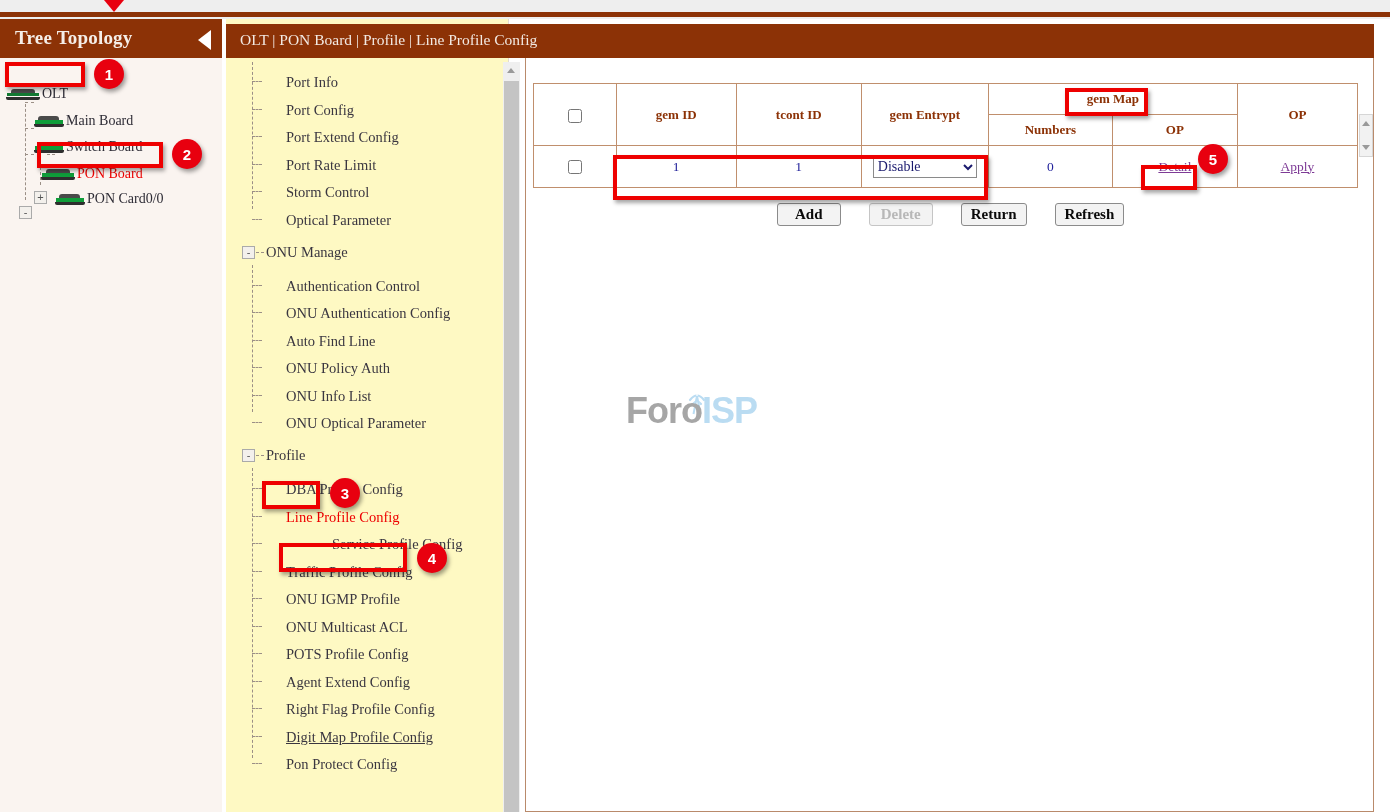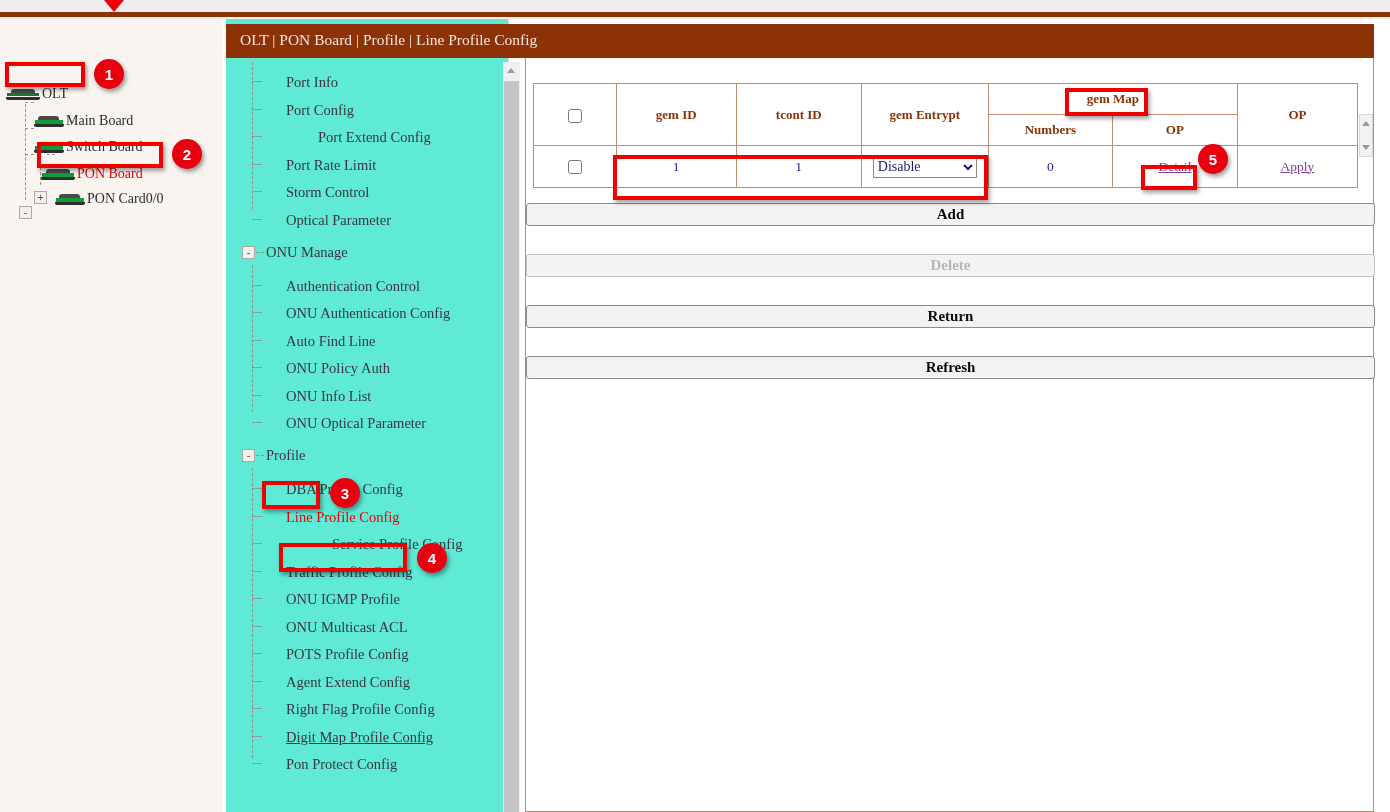--- a/index.html
+++ b/index.html
@@ -97,21 +97,21 @@
   .dashv {
     position: absolute; border-left: 1px dashed #9b8f86; width: 0;
   }
   .dashh {
     position: absolute; border-top: 1px dashed #9b8f86; height: 0;
   }
 
   
   #menu-panel {
     position: absolute; left: 226px; top: 19px; width: 283px; height: 793px;
-    background: #5eead4;
+    background: #fef9c3;
     border-right: 1px solid #e2dbd4;
   }
   #menu-scroll-track {
     position: absolute; left: 277px; top: 43px; width: 17px; bottom: 0;
     background: #efefef;
   }
   #menu-scroll-up {
     position: absolute; left: 0; top: 0; width: 17px; height: 17px;
     background: #efefef;
   }
@@ -200,21 +200,21 @@
   #row-scroll .ar {
     position: absolute; left: 2px; width: 0; height: 0;
     border-left: 4px solid transparent; border-right: 4px solid transparent;
   }
   #row-scroll .ar.up { top: 6px; border-bottom: 5px solid #9a9a9a; }
   #row-scroll .ar.dn { bottom: 6px; border-top: 5px solid #9a9a9a; }
 
   
   #btn-row {
     position: absolute; left: 0; top: 145px; width: 849px;
-    display: flex; justify-content: center; gap: 28px; flex-direction: column;
+    display: flex; justify-content: center; gap: 28px;
   }
   .btn {
     min-width: 64px; height: 23px;
     background: #f3f3f3;
     border: 1px solid #8b8b8b;
     border-radius: 3px;
     font-family: "Liberation Serif", serif;
     font-size: 15px; font-weight: bold;
     color: #0a0a0a;
     cursor: pointer;
@@ -256,20 +256,24 @@
   }
 </style>
 </head>
 <body>
 
 <div id="top-strip" data-name="top-strip"></div>
 <div id="top-rule" data-name="top-brand-rule"></div>
 <div id="red-pointer" data-name="red-pointer-icon"></div>
 
 <div id="tree-panel" data-name="tree-topology-panel">
+  <div id="tree-header" data-name="tree-topology-header">
+    <div id="tree-header-title" data-name="tree-topology-title">Tree Topology</div>
+    <div id="tree-collapse" data-name="collapse-left-arrow-icon"></div>
+  </div>
 
   <div id="tree-body" data-name="tree-topology-body">
 
     <div class="dashv" style="left:25px; top:46px; height:96px;" data-name="tree-connector"></div>
     <div class="dashh" style="left:25px; top:44px; width:9px;" data-name="tree-connector"></div>
     <div class="dashh" style="left:25px; top:70px; width:9px;" data-name="tree-connector"></div>
     <div class="dashh" style="left:25px; top:96px; width:9px;" data-name="tree-connector"></div>
     <div class="dashv" style="left:40px; top:104px; height:23px;" data-name="tree-connector"></div>
     <div class="dashh" style="left:40px; top:121px; width:9px;" data-name="tree-connector"></div>
     <div class="dashh" style="left:47px; top:96px; width:8px;" data-name="tree-connector"></div>
@@ -337,21 +341,21 @@
 
   <div class="exp" style="left:16px; top:24px;" data-name="menu-expander-port">-</div>
   <div class="dashh" style="left:30px; top:30px; width:8px;" data-name="menu-connector"></div>
   <div class="mitem mgroup" style="left:40px; top:22px;" data-name="menu-group-port">Port</div>
 
   <div class="dashh" style="left:26px; top:62px; width:10px;" data-name="menu-connector"></div>
   <div class="mitem" style="left:60px; top:55px;" data-name="menu-item-port-info">Port Info</div>
   <div class="dashh" style="left:26px; top:90px; width:10px;" data-name="menu-connector"></div>
   <div class="mitem" style="left:60px; top:83px;" data-name="menu-item-port-config">Port Config</div>
   <div class="dashh" style="left:26px; top:117px; width:10px;" data-name="menu-connector"></div>
-  <div class="mitem" style="left:60px; top:110px;margin-left:32px;" data-name="menu-item-port-extend-config">Port Extend Config</div>
+  <div class="mitem" style="left:60px; top:110px;" data-name="menu-item-port-extend-config">Port Extend Config</div>
   <div class="dashh" style="left:26px; top:145px; width:10px;" data-name="menu-connector"></div>
   <div class="mitem" style="left:60px; top:138px;" data-name="menu-item-port-rate-limit">Port Rate Limit</div>
   <div class="dashh" style="left:26px; top:172px; width:10px;" data-name="menu-connector"></div>
   <div class="mitem" style="left:60px; top:165px;" data-name="menu-item-storm-control">Storm Control</div>
   <div class="dashh" style="left:26px; top:200px; width:10px;" data-name="menu-connector"></div>
   <div class="mitem" style="left:60px; top:193px;" data-name="menu-item-optical-parameter">Optical Parameter</div>
 
   <div class="exp" style="left:16px; top:227px;" data-name="menu-expander-onu-manage">-</div>
   <div class="dashh" style="left:30px; top:233px; width:8px;" data-name="menu-connector"></div>
   <div class="mitem mgroup" style="left:40px; top:225px;" data-name="menu-group-onu-manage">ONU Manage</div>
@@ -457,20 +461,31 @@
     <div class="ar dn" data-name="scroll-down-arrow-icon"></div>
   </div>
 
   <div id="btn-row" data-name="action-button-row">
     <button class="btn" data-name="add-button">Add</button>
     <button class="btn disabled" data-name="delete-button">Delete</button>
     <button class="btn" data-name="return-button">Return</button>
     <button class="btn" data-name="refresh-button">Refresh</button>
   </div>
 
+  <div id="watermark" data-name="foroisp-watermark">
+    <svg width="160" height="56" viewBox="0 0 160 56" data-name="wifi-tower-icon" style="position:absolute;left:0;top:0;">
+      <path d="M64 20 q7 -9 14 0" stroke="#badcf2" stroke-width="2.2" fill="none" stroke-linecap="round"></path>
+      <path d="M67 24 q4 -5 8 0" stroke="#badcf2" stroke-width="2.2" fill="none" stroke-linecap="round"></path>
+      <path d="M71 12 L66 36 L76 36 Z" fill="#ffffff" stroke="#badcf2" stroke-width="0"></path>
+      <path d="M71 16 L67.5 34 M71 16 L74.5 34" stroke="#badcf2" stroke-width="2" fill="none"></path>
+    </svg>
+    <div id="wm-text" data-name="watermark-text">
+      <span id="wm-foro" data-name="watermark-foro">Foro</span><span id="wm-isp" data-name="watermark-isp">ISP</span>
+    </div>
+  </div>
 </div>
 
 <div class="abox" style="left:5px; top:62px; width:80px; height:25px;" data-name="annotation-box-1"></div>
 <div class="abadge" style="left:94px; top:59px;" data-name="annotation-badge-1">1</div>
 
 <div class="abox" style="left:37px; top:142px; width:126px; height:26px;" data-name="annotation-box-2"></div>
 <div class="abadge" style="left:172px; top:139px;" data-name="annotation-badge-2">2</div>
 
 <div class="abox" style="left:262px; top:481px; width:58px; height:28px;" data-name="annotation-box-3"></div>
 <div class="abadge" style="left:330px; top:478px;" data-name="annotation-badge-3">3</div>

